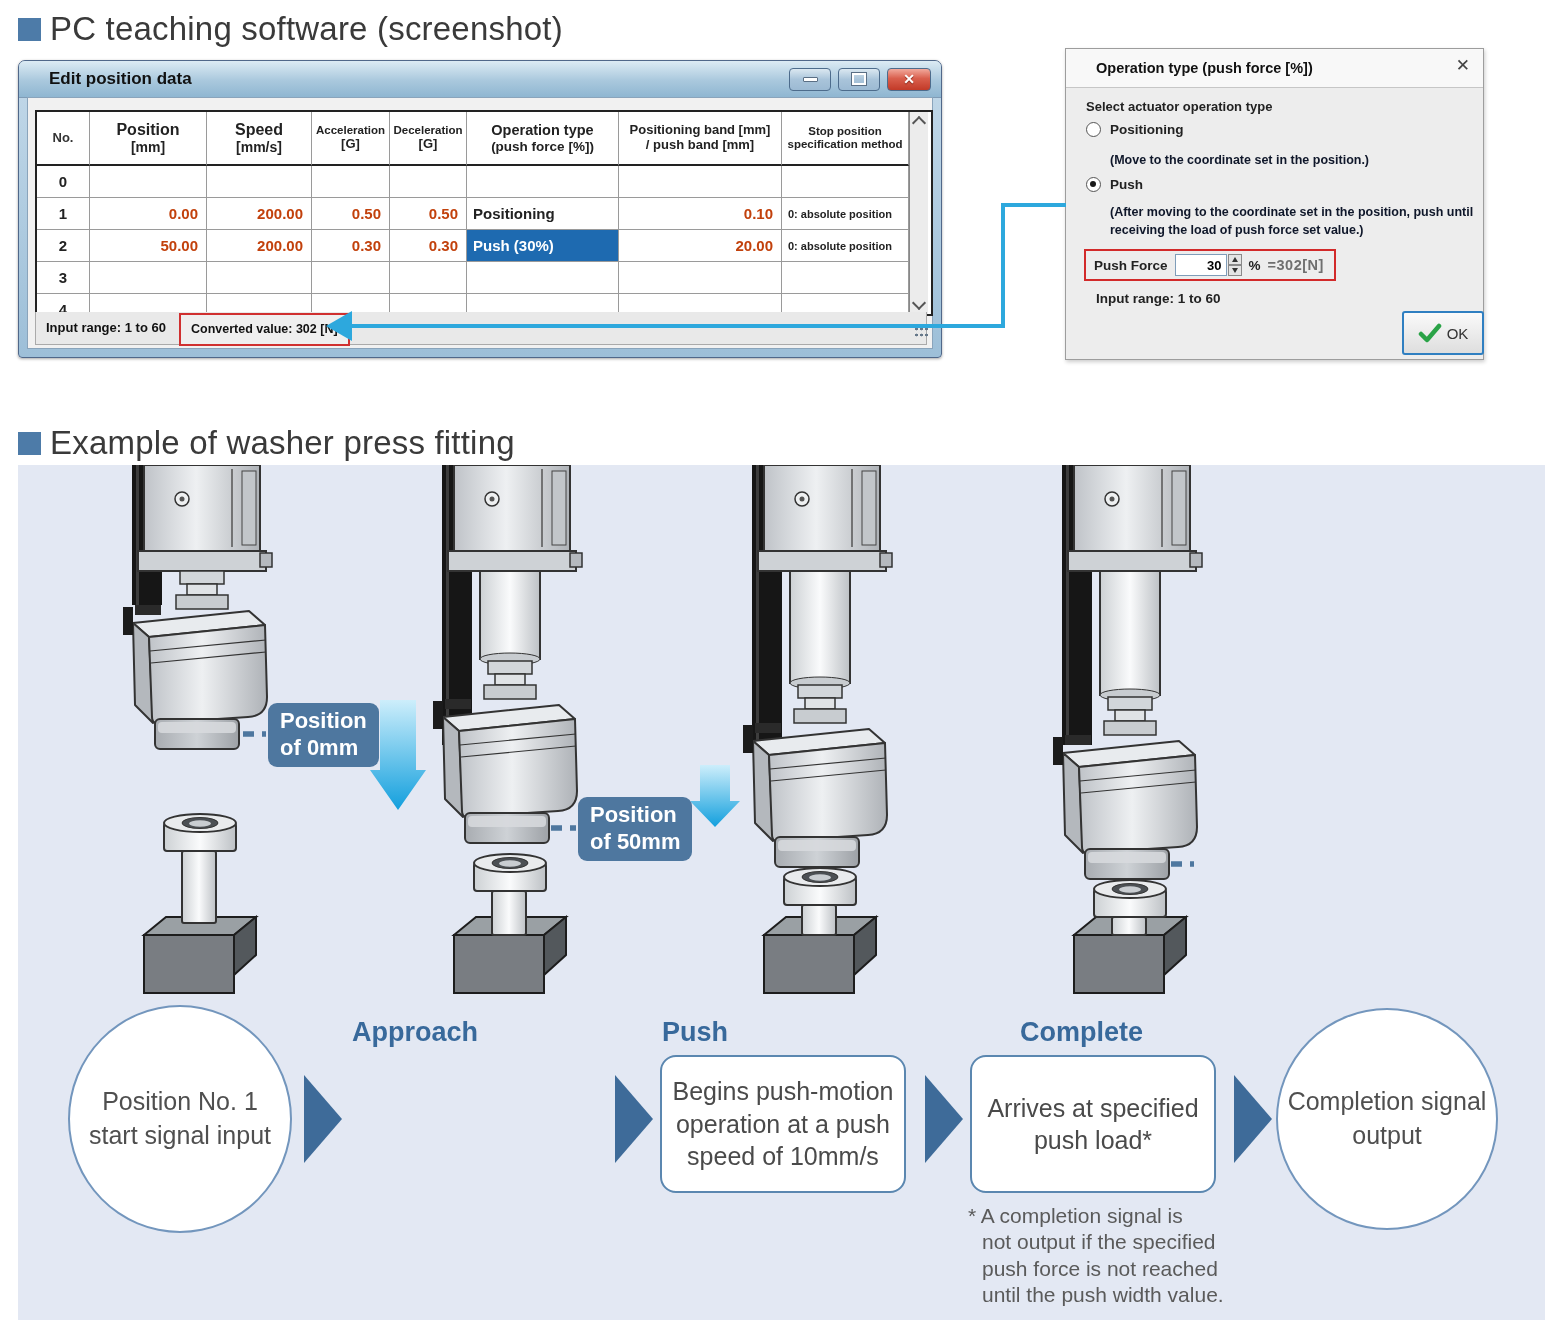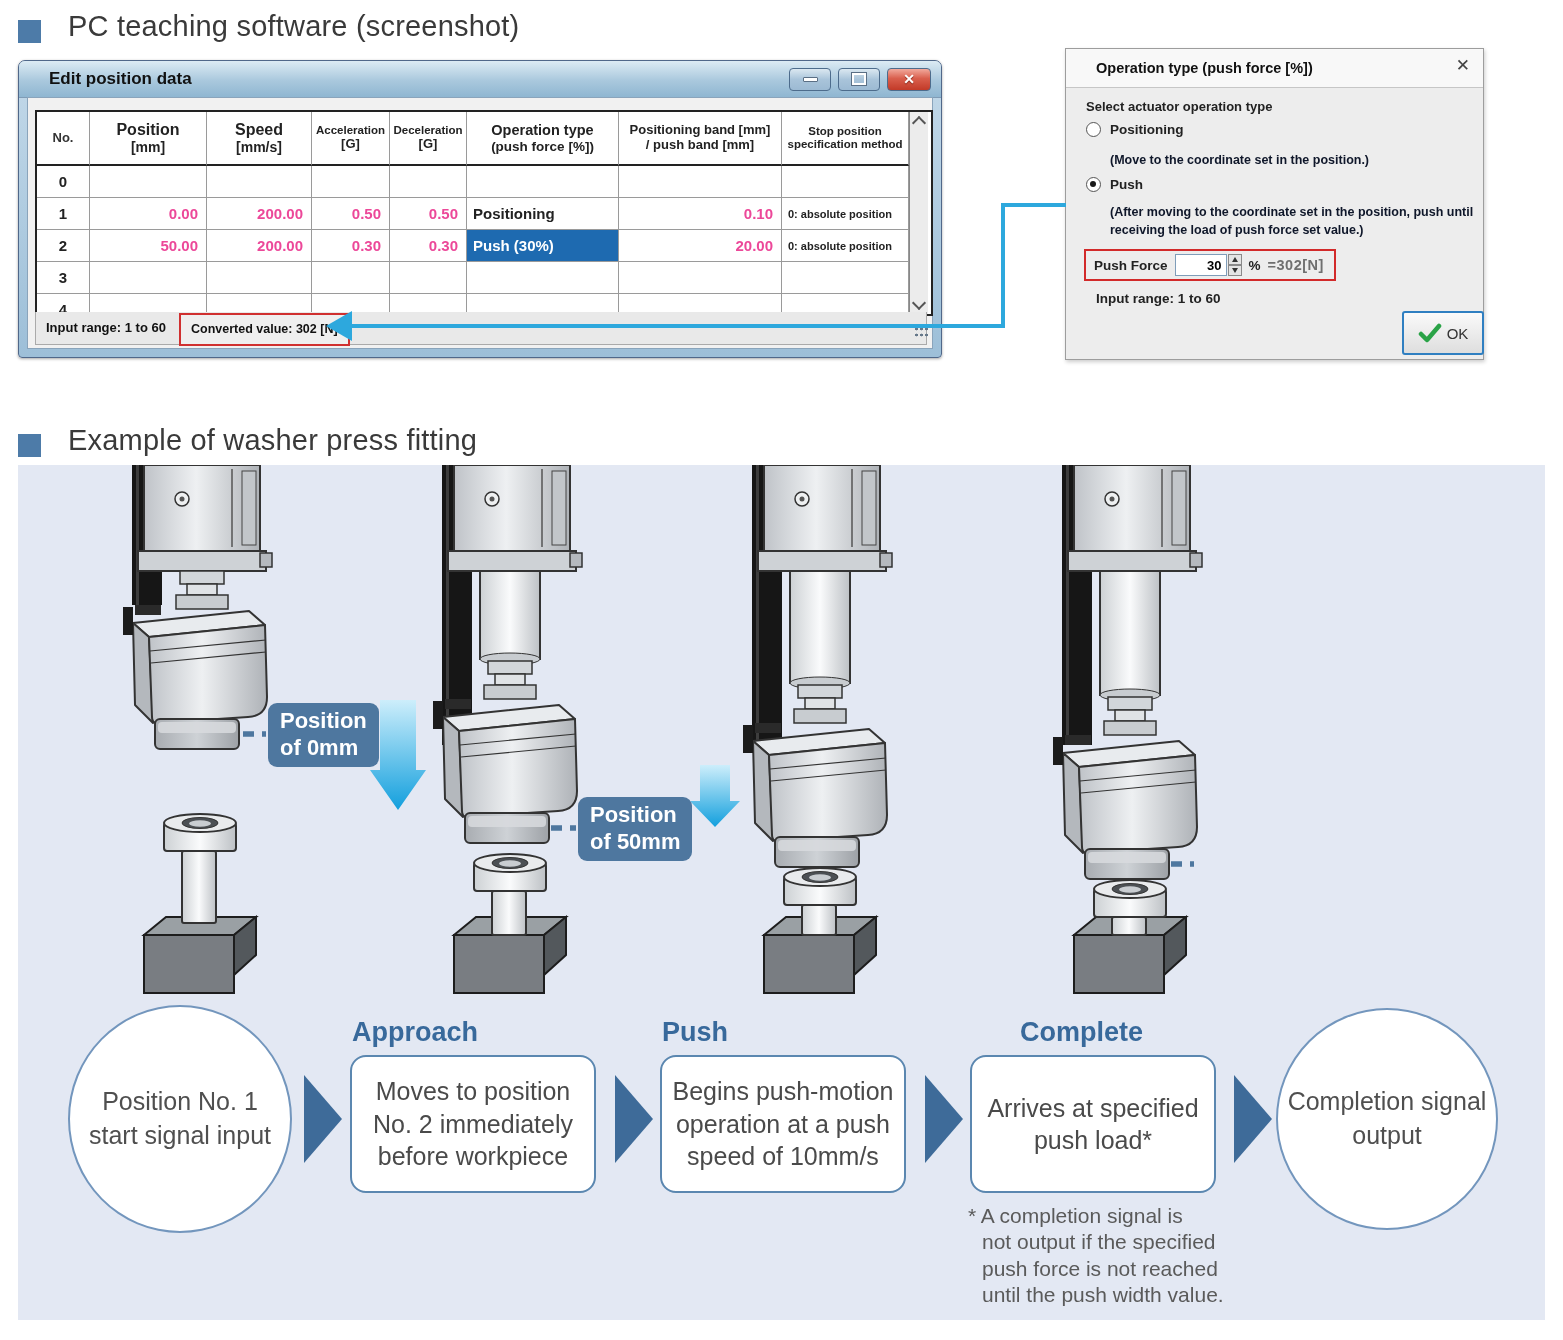--- a/index.html
+++ b/index.html
@@ -1,21 +1,21 @@
 <!DOCTYPE html>
 <html><head>
 <meta charset="utf-8">
 <style>
   html,body{margin:0;padding:0;background:#fff;}
   #root{position:relative;width:1563px;height:1340px;background:#fff;overflow:hidden;
         font-family:"Liberation Sans",sans-serif;color:#222;}
 
   
-  .section-heading{position:absolute;display:flex;align-items:flex-end;gap:27px;
-    font-size:29px;color:#3a3a3a;letter-spacing:0.2px;}
+  .section-heading{position:absolute;display:flex;align-items:center;gap:9px;
+    font-size:33px;color:#3a3a3a;letter-spacing:0.2px;}
   .heading-square{width:23px;height:23px;background:#4d7ba8;flex:0 0 auto;}
 
   
   .window{position:absolute;left:18px;top:60px;width:922px;height:296px;
     background:linear-gradient(#c3d9e9,#9dbfd8);border:1px solid #50688a;
     border-radius:7px 7px 4px 4px;box-shadow:0 1px 3px rgba(0,0,0,.35);}
   .titlebar{height:36px;display:flex;align-items:center;padding:0 10px 0 30px;
     background:linear-gradient(#dcebf4,#a9c8dd 55%,#8fb6d1);border-radius:6px 6px 0 0;
     border-bottom:1px solid #7f9cb6;}
   .titlebar .title{font-size:17px;font-weight:bold;color:#111;}
@@ -37,21 +37,21 @@
   .th{border-bottom:2px solid #222;text-align:center;line-height:1.15;}
   .th .lbl{font-weight:bold;}
   .th .sub{font-weight:bold;}
   .th.big .lbl{font-size:16px;} .th.big .sub{font-size:14px;}
   .th.small .lbl{font-size:11.5px;} .th.small .sub{font-size:13px;}
   .th.op .lbl{font-size:14.5px;} .th.op .sub{font-size:13.5px;}
   .th.band .lbl,.th.band .sub{font-size:13px;}
   .th.stop .lbl,.th.stop .sub{font-size:11.5px;}
   .th.no{font-size:13px;font-weight:normal;color:#333;}
   .td{font-size:15px;}
-  .td.num{align-items:flex-end;padding-right:8px;font-weight:bold;color:#ec4899;box-sizing:border-box;}
+  .td.num{align-items:flex-end;padding-right:8px;font-weight:bold;color:#c2410c;box-sizing:border-box;}
   .td.no{font-weight:600;color:#222;}
   .td.left{align-items:flex-start;padding-left:6px;font-weight:bold;box-sizing:border-box;}
   .td.stopv{align-items:flex-start;padding-left:6px;font-size:11px;font-weight:bold;box-sizing:border-box;}
   .td.sel{background:#1e6ab0;color:#fff;}
   .vscroll{width:18px;background:#ececec;border-left:1px solid #888;position:relative;}
   .chev{position:absolute;left:4px;width:8px;height:8px;border-left:2.5px solid #555;border-top:2.5px solid #555;}
   .chev.up{top:6px;transform:rotate(45deg);}
   .chev.down{bottom:6px;transform:rotate(225deg);}
   .statusbar{position:absolute;left:7px;top:214px;width:892px;height:33px;background:#e9e9e9;
     border:1px solid #aaa;border-top:none;box-sizing:border-box;}
@@ -420,23 +420,20 @@
     <div class="callout" style="left:560px;top:332px;">
       <div>Position</div>
         <div>of 50mm</div>
     </div>
 
     <div class="flow-circle" style="left:50px;top:540px;width:220px;height:224px;">
       <div class="inner">Position No. 1 start signal input</div>
     </div>
 
     <div class="flow-heading" style="left:334px;top:552px;">Approach</div>
-    <div class="flow-box" style="left:332px;top:590px;width:246px;height:138px;">
-      <div class="inner">Moves to position No. 2 immediately before workpiece</div>
-    </div>
 
     <div class="flow-heading" style="left:644px;top:552px;">Push</div>
     <div class="flow-box" style="left:642px;top:590px;width:246px;height:138px;">
       <div class="inner">Begins push-motion operation at a push speed of 10mm/s</div>
     </div>
 
     <div class="flow-heading" style="left:954px;top:552px;margin-left:48px;">Complete</div>
     <div class="flow-box" style="left:952px;top:590px;width:246px;height:138px;">
       <div class="inner">Arrives at specified push load*</div>
     </div>

